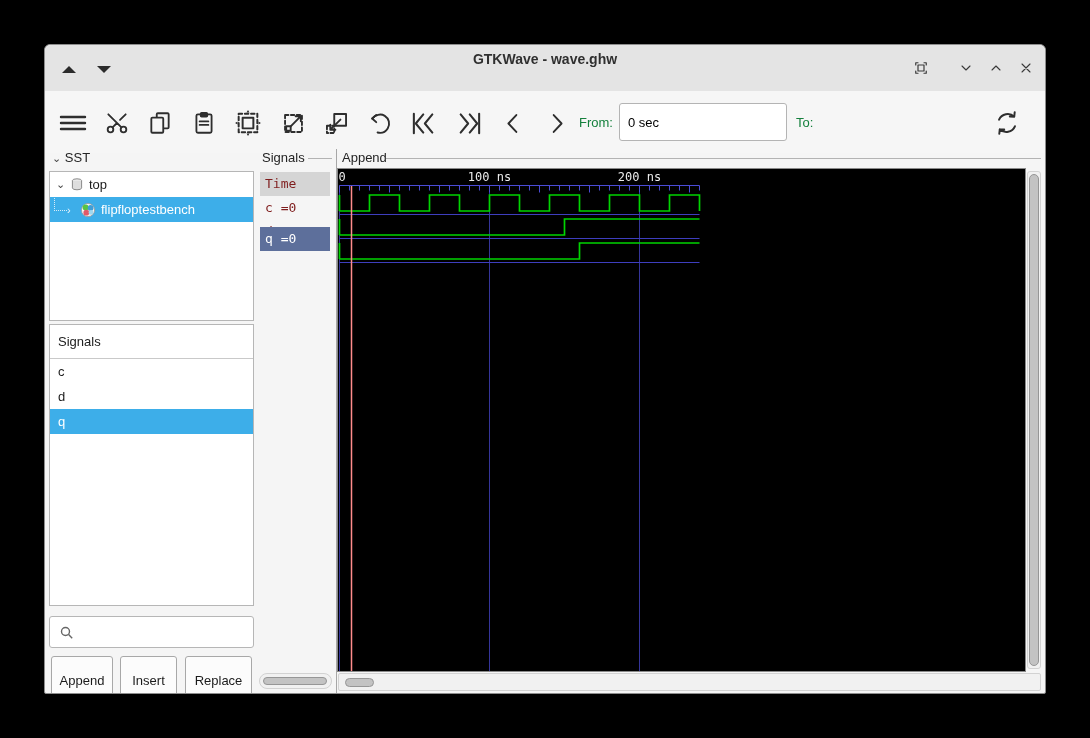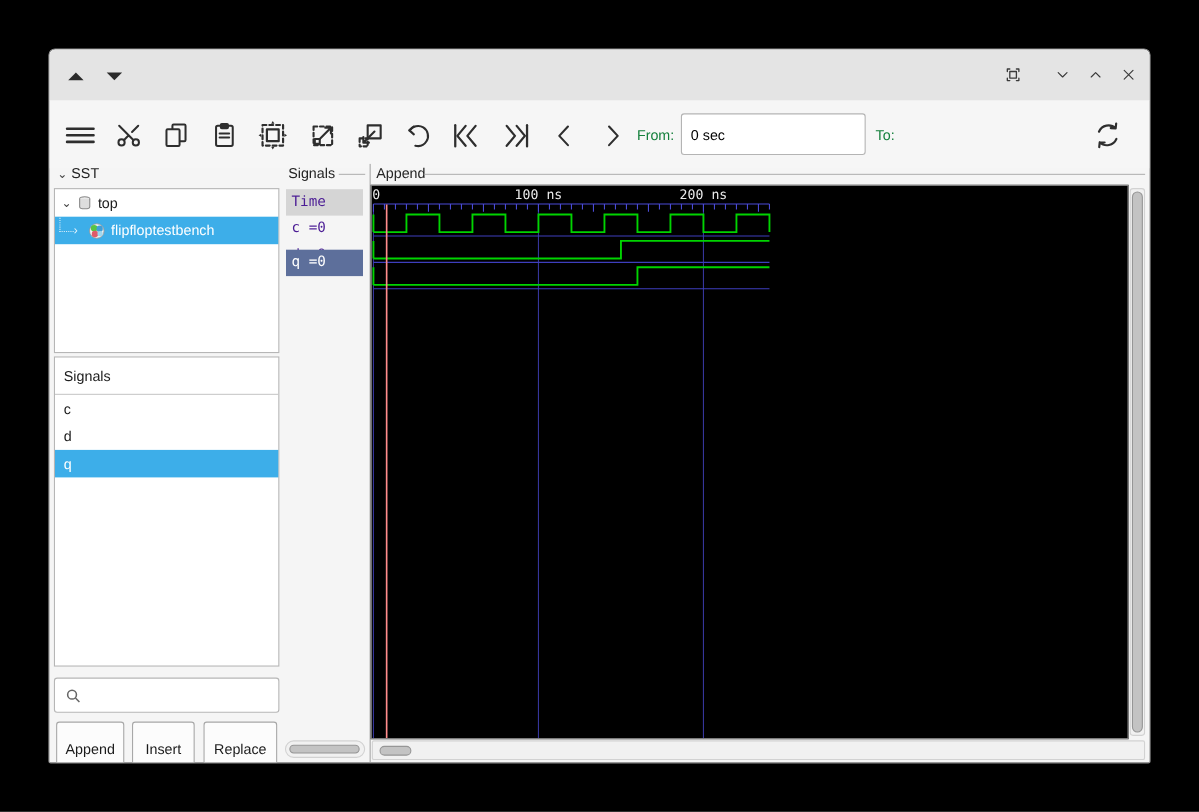--- a/index.html
+++ b/index.html
@@ -37,37 +37,38 @@
          margin-left:4px;margin-top:-10px;}
   .list-hdr{height:33px;line-height:33px;padding-left:8px;font-size:13px;color:#202020;
             border-bottom:1px solid #c9c9c9;}
   .list-row{height:25px;line-height:25px;padding-left:8px;font-size:13px;color:#1b1b1b;}
   .list-row.sel{background:#3daee9;color:#fff;}
   .btn{position:absolute;top:611px;height:48px;box-sizing:border-box;background:#fcfcfc;
        border:1px solid #a8a8a8;border-radius:3px;font-size:13px;color:#1b1b1b;
        display:flex;align-items:center;justify-content:center;}
   .mono{font-family:"DejaVu Sans Mono",monospace;}
   .sig-row{position:absolute;left:215px;width:70px;height:24px;line-height:24px;
-           padding-left:5px;font-size:13px;color:#4c1d95;box-sizing:border-box;}
+           padding-left:5px;font-size:13px;color:#7f1d1d;box-sizing:border-box;}
   
   .sb-track{position:absolute;background:#f1f1f1;border:1px solid #d2d2d2;box-sizing:border-box;border-radius:3px;}
   .sb-thumb{position:absolute;background:#c3c3c3;border:1px solid #969696;box-sizing:border-box;border-radius:6px;}
   .divider{position:absolute;width:1px;background:#a7a7a7;}
   .waves-box{position:absolute;left:292px;top:123px;width:689px;height:504px;background:#000;
              border:1px solid #8a8a8a;box-sizing:border-box;}
 </style>
 </head>
 <body>
 
 <div class="w">
 
   <div class="titlebar">
     <div class="tri tri-up"></div>
     <div class="tri tri-down"></div>
     <div class="title-center">
+      <div class="title-main">GTKWave - wave.ghw</div>
     </div>
     <div class="tb-ico" style="left:866px">
       <svg width="18" height="18" viewBox="0 0 24 24">
           <rect x="8" y="8" width="8" height="8"></rect>
           <path d="M5,8 V5 H8 M16,5 H19 V8 M19,16 V19 H16 M8,19 H5 V16"></path>
         </svg>
     </div>
     <div class="tb-ico" style="left:911px">
       <svg width="16" height="16" viewBox="0 0 24 24">
           <path d="M6,9 L12,15 L18,9"></path>

